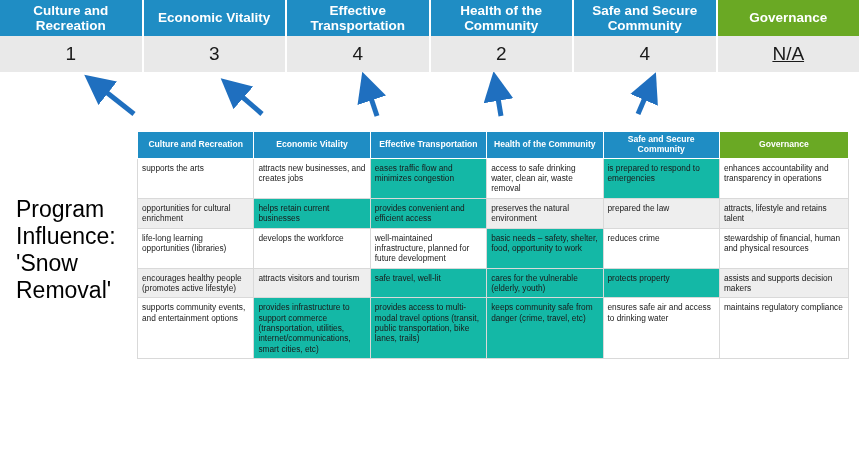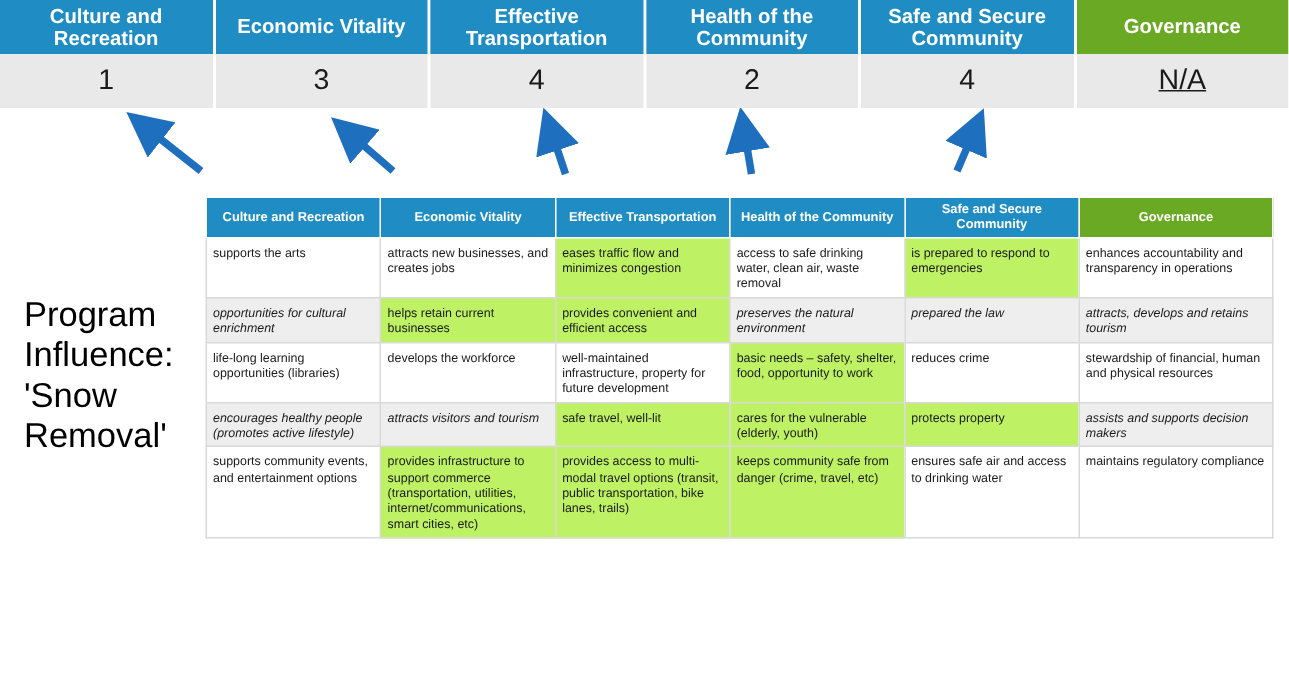--- a/index.html
+++ b/index.html
@@ -116,22 +116,22 @@
     font-size: 8.3px;
     color: #1a1a1a;
     vertical-align: top;
     padding: 4px 4px;
     line-height: 1.25;
     border: 1px solid #d9d9d9;
     background: #ffffff;
     box-sizing: border-box;
     margin-top: 24px;
   }
-  table.matrix td.hl { background: #bef264; }
-  table.matrix td.shade { background: #eeeeee; font-style: italic; }
+  table.matrix td.hl { background: #14b8a6; }
+  table.matrix td.shade { background: #eeeeee; }
   table.matrix td.empty { border-color: #d9d9d9; }
 </style>
 </head>
 <body>
 
 <div class="top-band">
   <div class="top-cell blue">Culture and Recreation</div>
   <div class="top-cell blue">Economic Vitality</div>
   <div class="top-cell blue">Effective Transportation</div>
   <div class="top-cell blue">Health of the Community</div>
@@ -195,26 +195,26 @@
           <td>access to safe drinking water, clean air, waste removal</td>
           <td class="hl">is prepared to respond to emergencies</td>
           <td>enhances accountability and transparency in operations</td>
         </tr>
         <tr>
           <td class="shade">opportunities for cultural enrichment</td>
           <td class="hl">helps retain current businesses</td>
           <td class="hl">provides convenient and efficient access</td>
           <td class="shade">preserves the natural environment</td>
           <td class="shade">prepared the law</td>
-          <td class="shade">attracts, develops and retains tourism</td>
+          <td class="shade">attracts, lifestyle and retains talent</td>
         </tr>
         <tr>
           <td>life-long learning opportunities (libraries)</td>
           <td>develops the workforce</td>
-          <td>well-maintained infrastructure, property for future development</td>
+          <td>well-maintained infrastructure, planned for future development</td>
           <td class="hl">basic needs – safety, shelter, food, opportunity to work</td>
           <td>reduces crime</td>
           <td>stewardship of financial, human and physical resources</td>
         </tr>
         <tr>
           <td class="shade">encourages healthy people (promotes active lifestyle)</td>
           <td class="shade">attracts visitors and tourism</td>
           <td class="hl">safe travel, well-lit</td>
           <td class="hl">cares for the vulnerable (elderly, youth)</td>
           <td class="hl">protects property</td>

